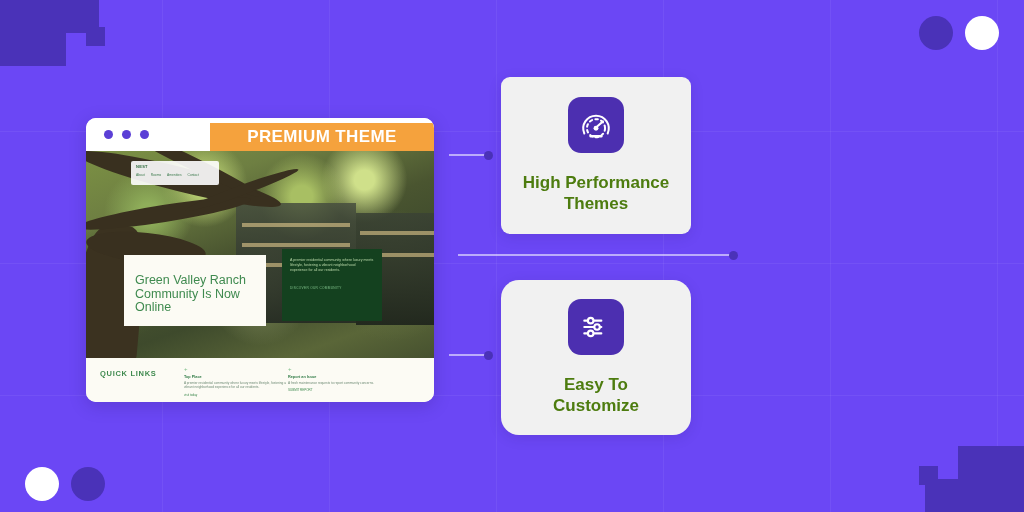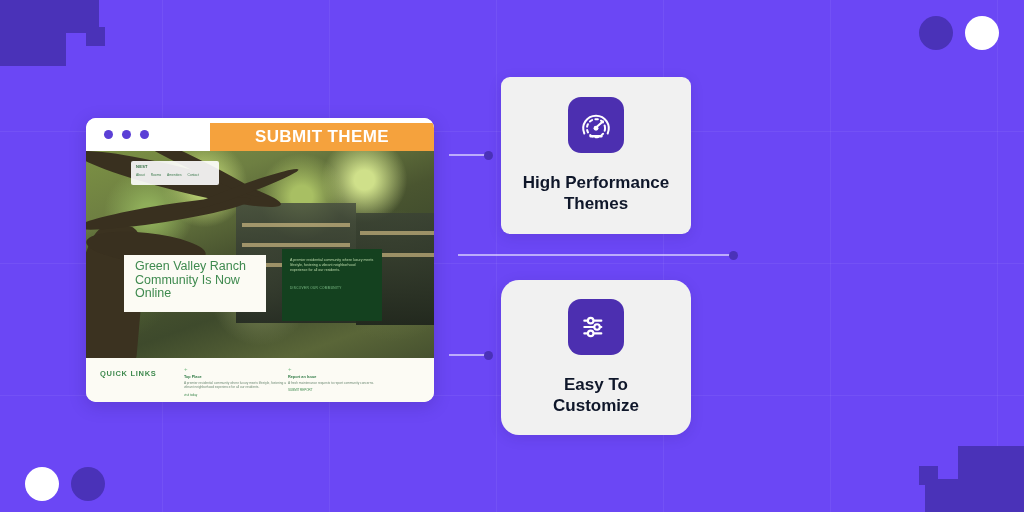--- a/index.html
+++ b/index.html
@@ -69,21 +69,21 @@
     background:linear-gradient(180deg,rgba(58,66,52,.85),rgba(30,36,28,.92));}
   .win-strip{position:absolute;background:rgba(240,214,150,.55);height:4px;}
 
   .hero-nav{position:absolute;left:45px;top:10px;width:88px;height:24px;background:rgba(255,255,255,.9);
     border-radius:2px;padding:3px 5px;box-sizing:border-box;}
   .hero-nav-logo{font-size:4px;font-weight:bold;color:#2e6b3e;letter-spacing:.3px;}
   .hero-nav-items{display:flex;gap:6px;margin-top:4px;}
   .hero-nav-items i{font-style:normal;font-size:3.3px;color:#3b7a4c;}
 
   .hero-card{position:absolute;left:38px;top:104px;width:142px;background:#fcfbf4;
-    padding:5px 11px 11px;box-sizing:border-box;}
+    padding:19px 11px 11px;box-sizing:border-box;}
   .hero-card h3{margin:0;font-size:12.5px;line-height:13.5px;color:#3f8a4f;font-weight:normal;}
   .hero-green{position:absolute;left:196px;top:98px;width:100px;height:72px;background:#14411f;
     padding:9px 8px;box-sizing:border-box;}
   .hero-green p{margin:0;font-size:3.6px;line-height:5.2px;color:#b9d8a8;}
   .hero-green .cta{margin-top:12px;font-size:3.2px;color:#7fc08a;letter-spacing:.3px;}
 
   .footer{position:relative;height:44px;background:#fcfbf4;padding:8px 14px 0;box-sizing:border-box;
     display:flex;}
   .ql-title{font-size:7.5px;font-weight:bold;color:#3f8a4f;letter-spacing:.7px;white-space:nowrap;
     padding-top:3px;width:84px;}
@@ -92,21 +92,21 @@
   .ql-h{font-size:3.8px;color:#2f7a45;font-weight:bold;margin-top:3px;}
   .ql-b{font-size:3.2px;line-height:4.4px;color:#6e8a74;margin-top:2px;}
   .ql-l{font-size:3px;color:#3f8a4f;margin-top:3px;}
 
   
   .fcard{position:absolute;background:#f1f1f1;border-radius:9px;
     display:flex;flex-direction:column;align-items:center;justify-content:center;
     box-shadow:0 3px 14px rgba(30,10,80,.12);}
   .fcard .icon-tile{width:56px;height:56px;border-radius:13px;background:#4c2fb0;
     display:flex;align-items:center;justify-content:center;}
-  .fcard .ftitle{margin-top:19px;text-align:center;color:#0f172a;
+  .fcard .ftitle{margin-top:19px;text-align:center;color:#4d7c0f;
     font-size:17px;line-height:21px;font-weight:bold;white-space:pre-line;}
   #card-perf{left:501px;top:77px;width:190px;height:157px;}
   #card-custom{left:501px;top:280px;width:190px;height:155px;border-radius:18px;}
   #card-support{left:746px;top:176px;width:188px;height:164px;}
   #card-support .ftitle{font-size:16.5px;}
 
   
   .conn{position:absolute;height:2px;background:rgba(255,255,255,.55);}
   .conn-dot{position:absolute;width:9px;height:9px;border-radius:50%;background:#4a32b8;}
 </style>
@@ -141,21 +141,21 @@
 
   <div class="browser">
 
     <div class="browser-chrome">
       <div class="chrome-dots">
         <span class="chrome-dot"></span>
         <span class="chrome-dot"></span>
         <span class="chrome-dot"></span>
       </div>
       <div class="ribbon">
-        <span>SUBMIT THEME</span>
+        <span>PREMIUM THEME</span>
       </div>
     </div>
 
     <div class="hero">
       <div class="bldg bg1"></div>
       <div class="bldg bg2"></div>
       <div class="win-strip" style="left:156px;top:72px;width:108px;"></div>
       <div class="win-strip" style="left:156px;top:92px;width:108px;"></div>
       <div class="win-strip" style="left:156px;top:112px;width:108px;"></div>
       <div class="win-strip" style="left:274px;top:80px;width:76px;"></div>

